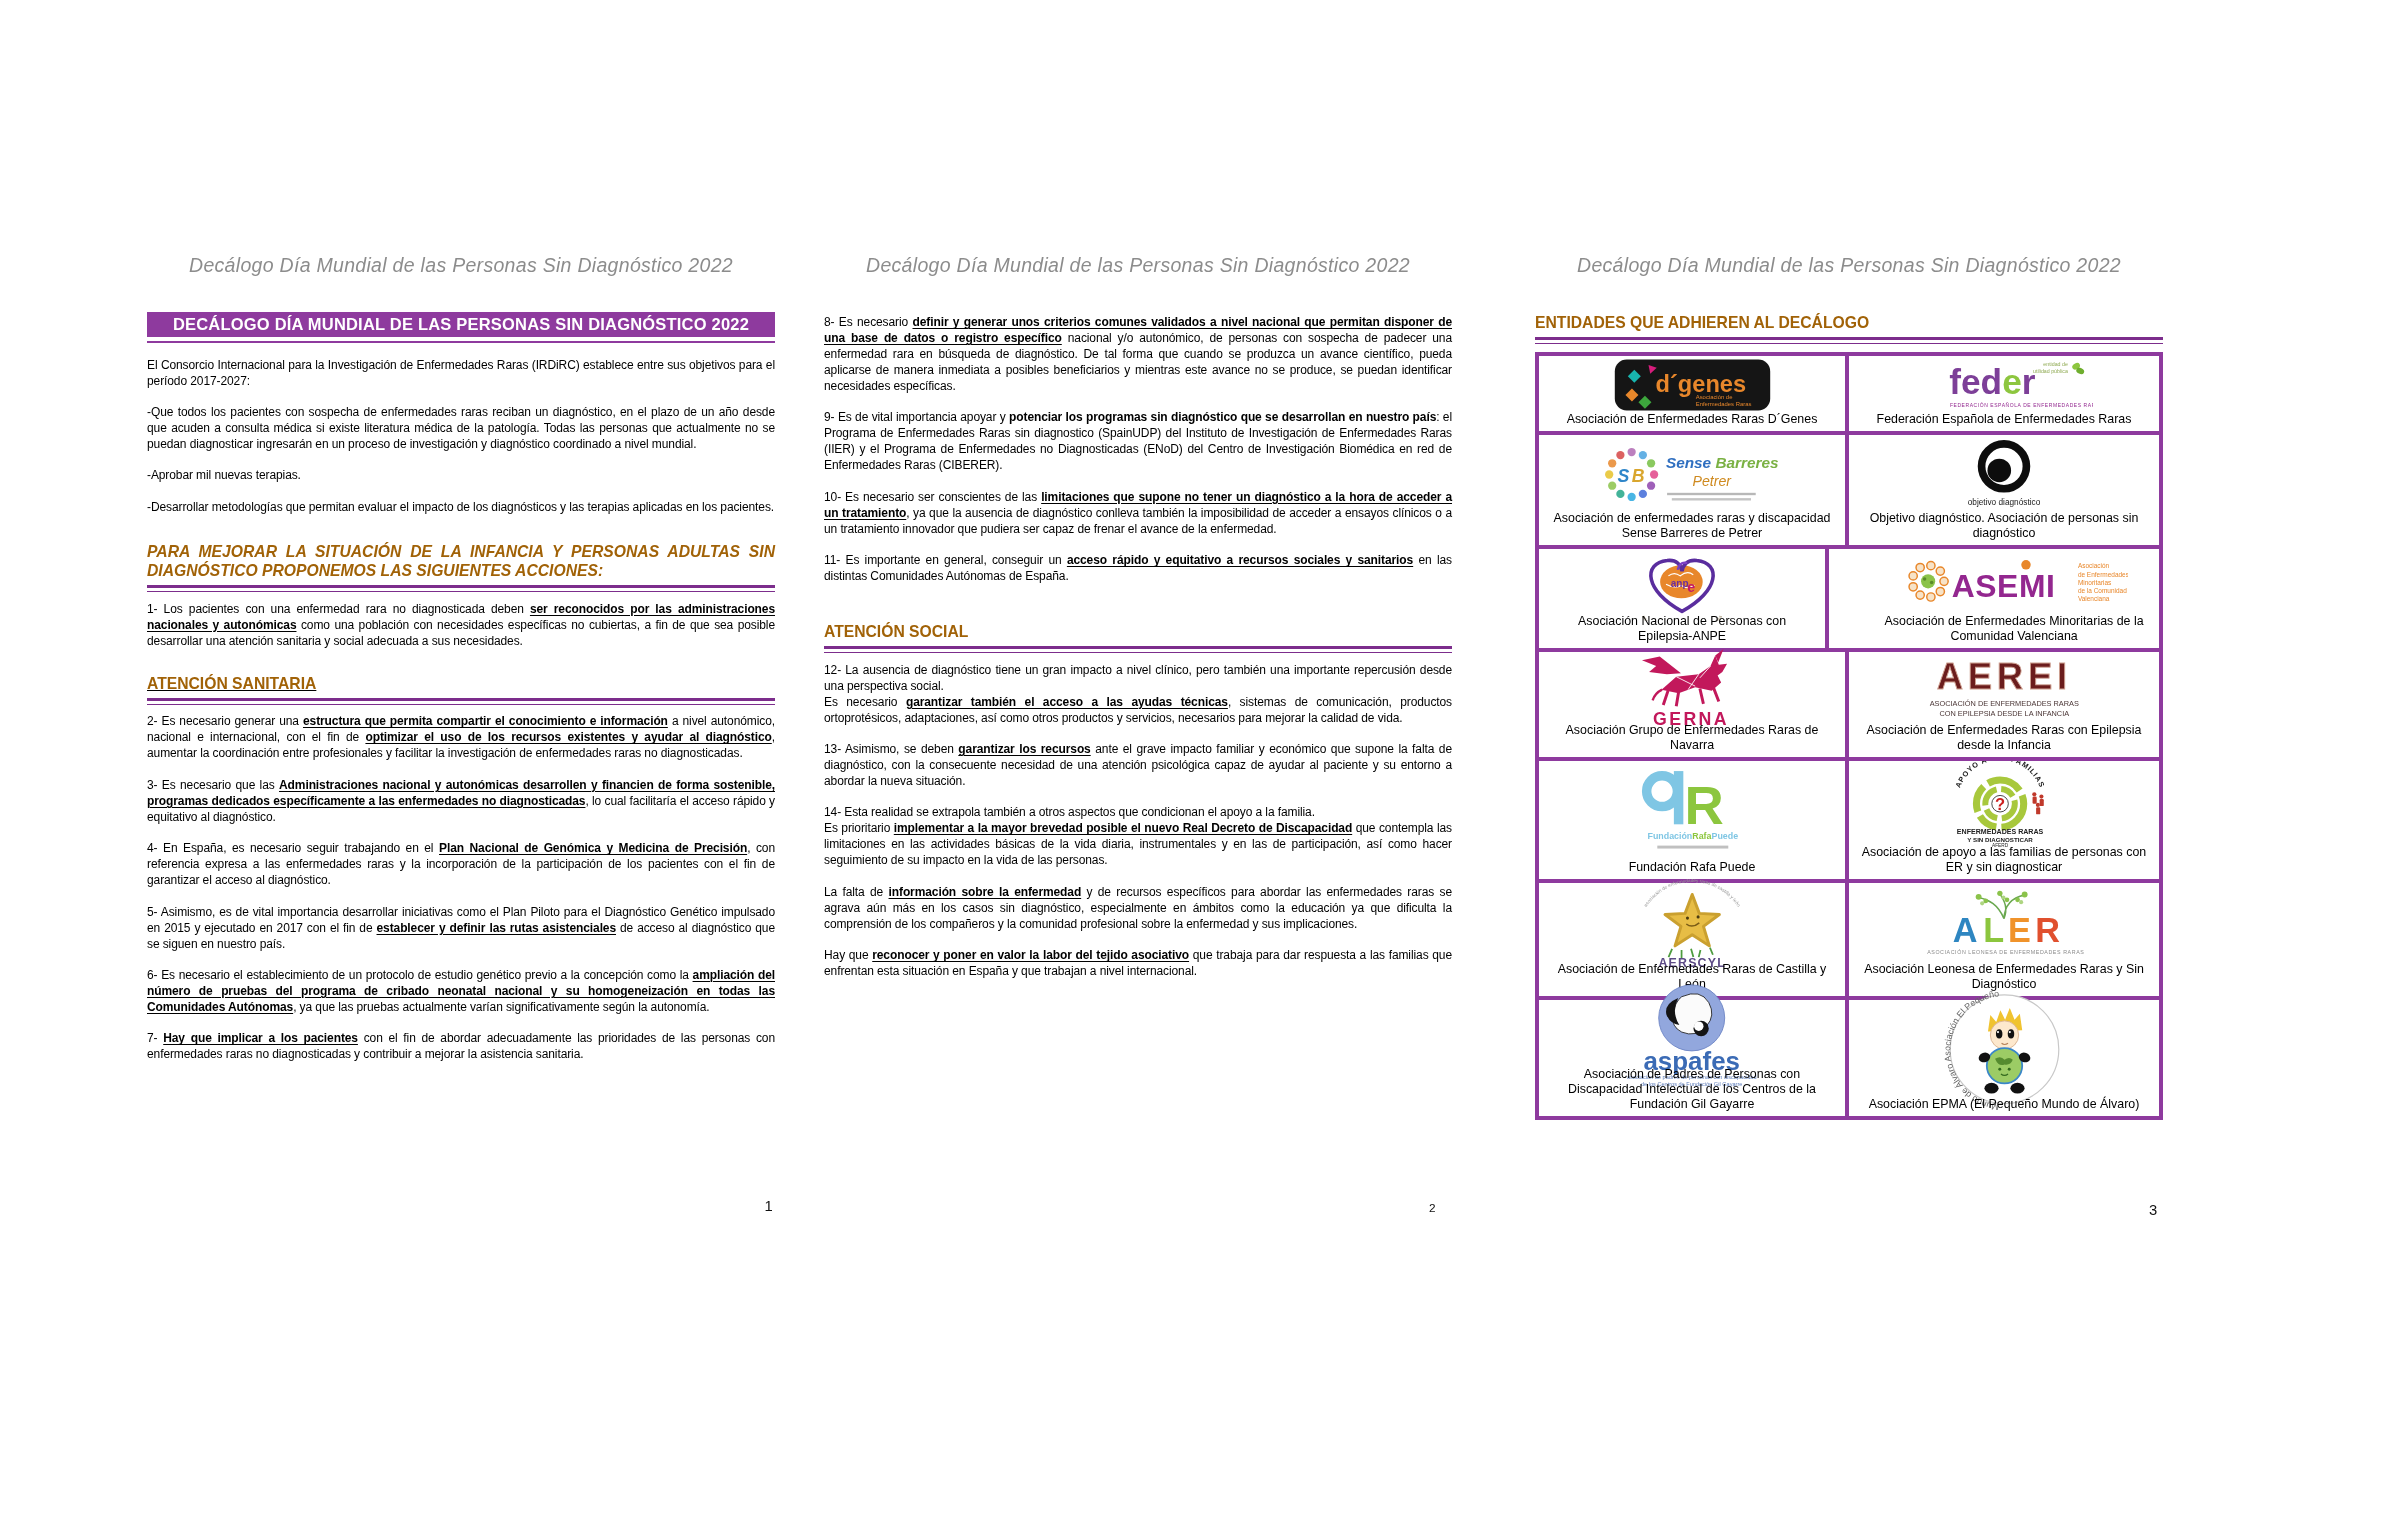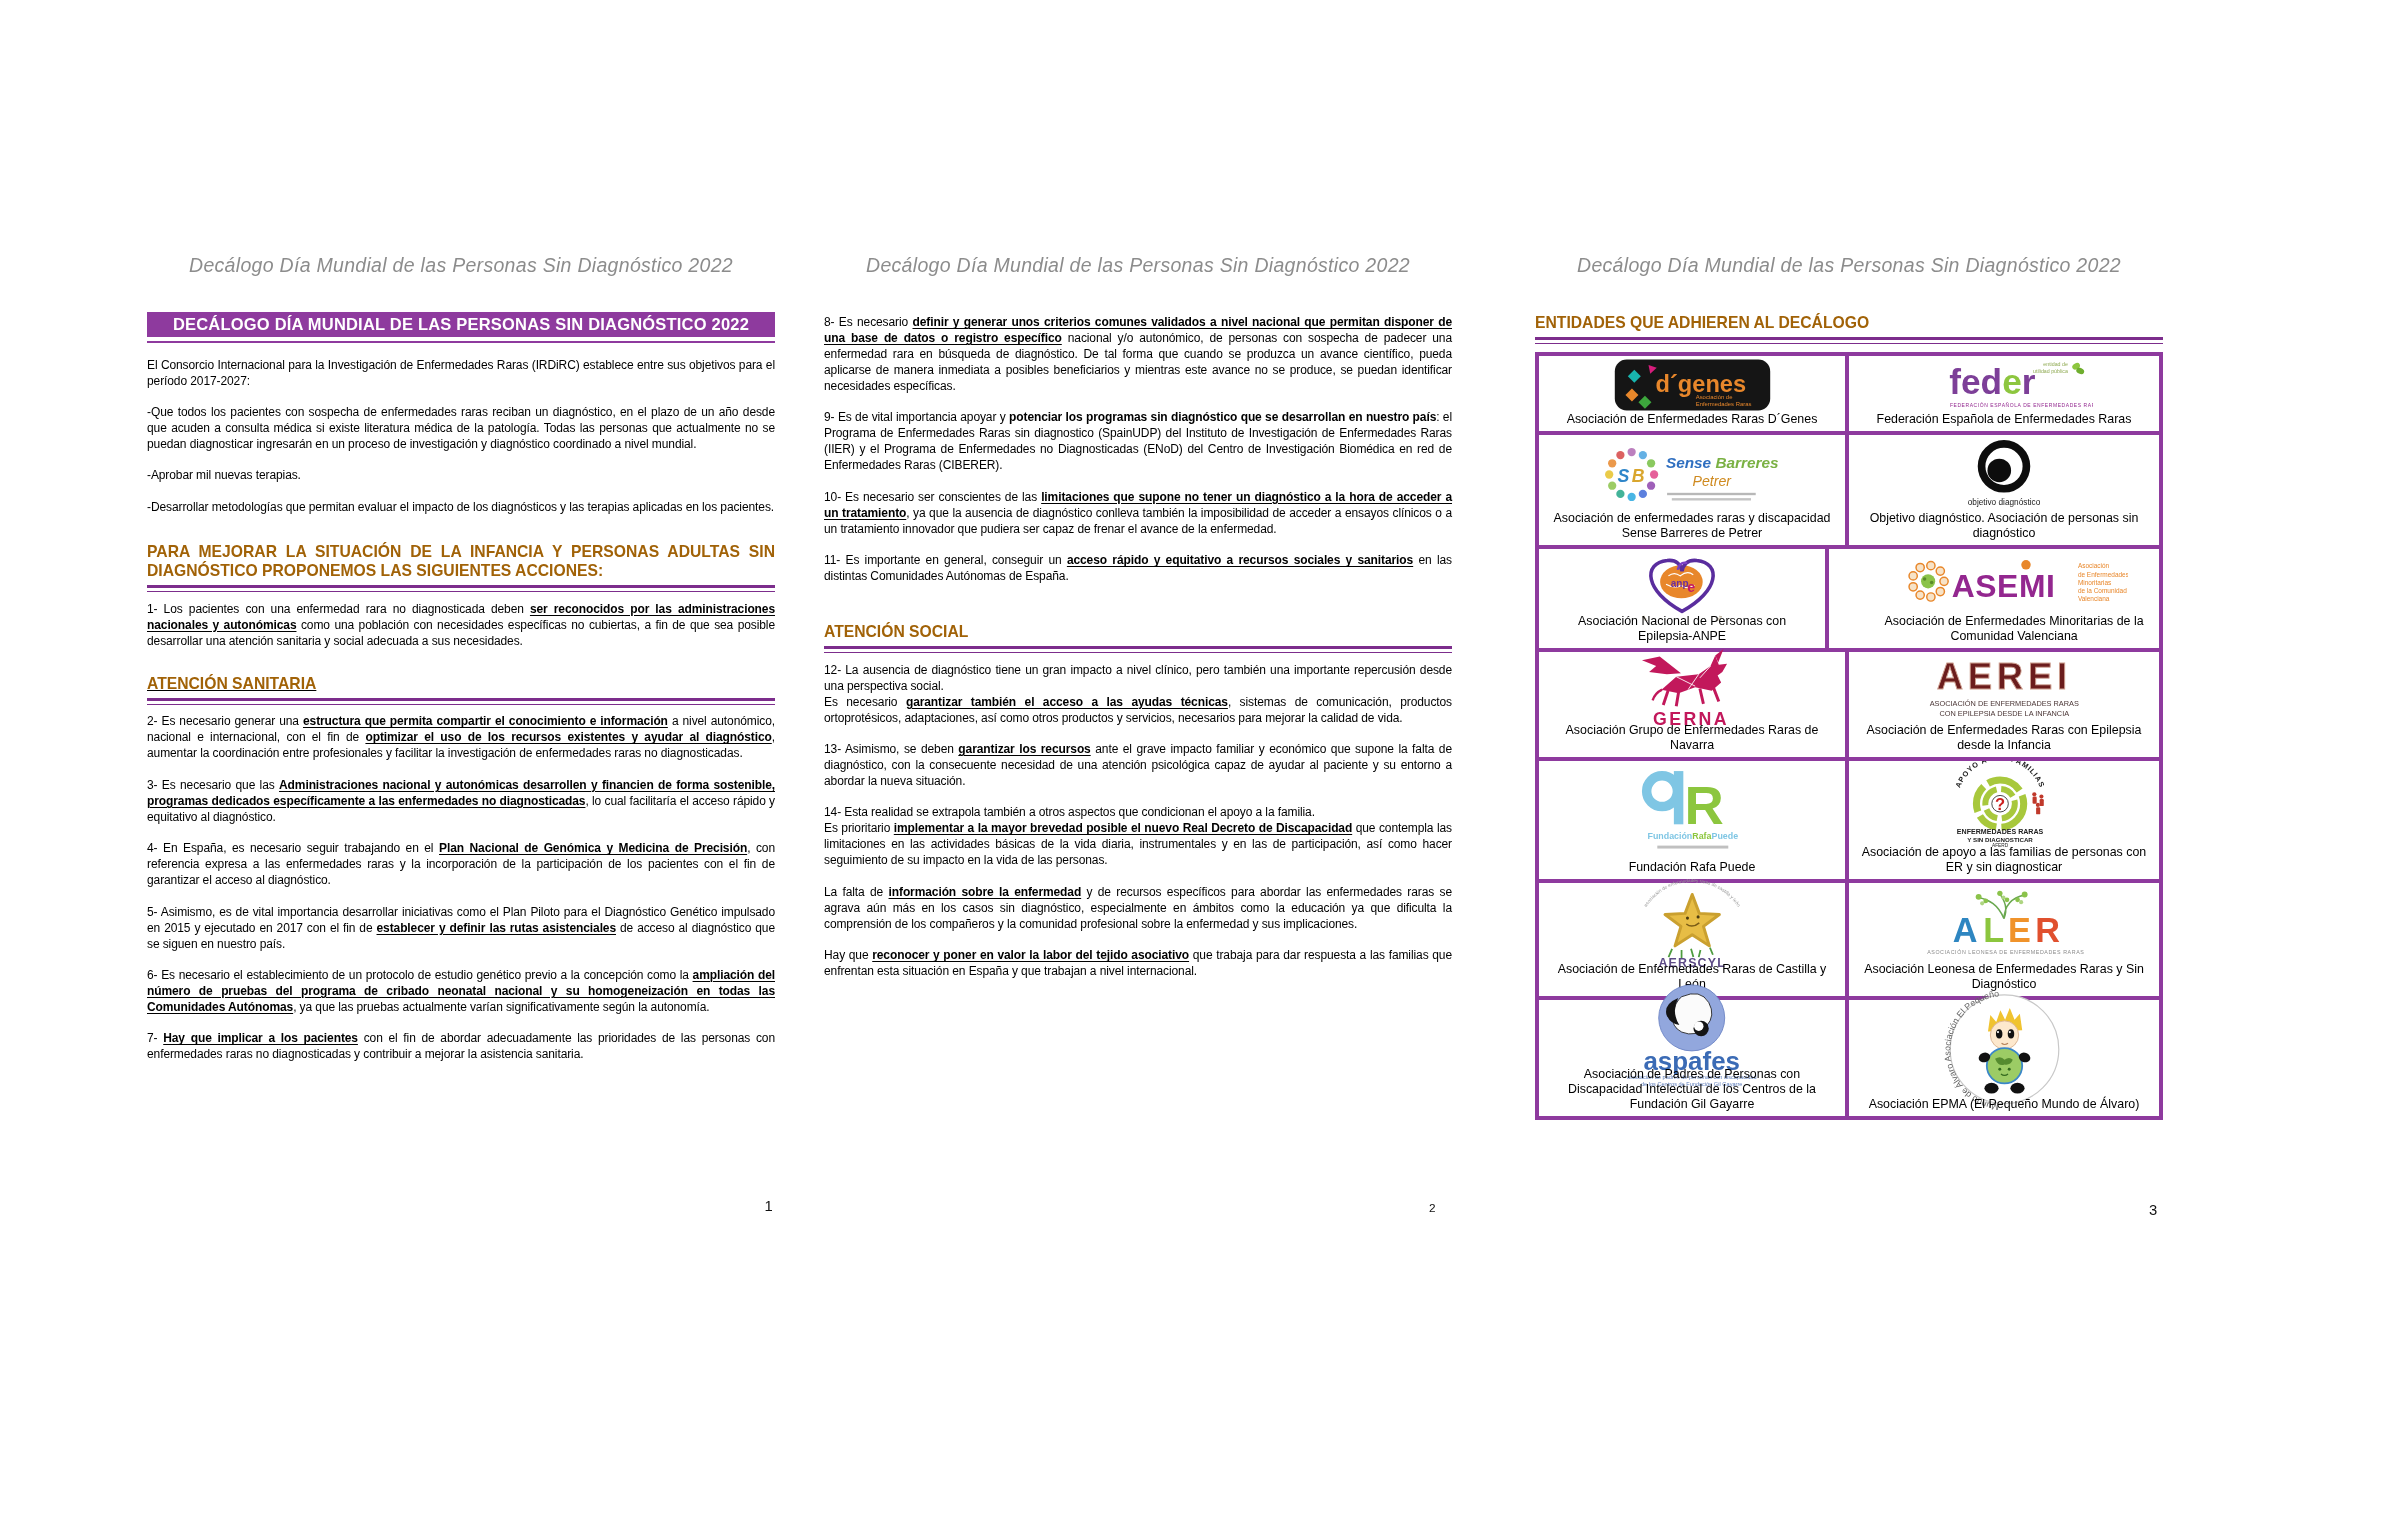--- a/index.html
+++ b/index.html
@@ -48,21 +48,21 @@
     <div class="page-header">Decálogo Día Mundial de las Personas Sin Diagnóstico 2022</div>
     <div class="content">
         <div>
           <div class="titlebar">DECÁLOGO DÍA MUNDIAL DE LAS PERSONAS SIN DIAGNÓSTICO 2022</div>
           <div class="titlebar-rule"></div>
         </div>
         <p class="para" style="margin-top: 14px;"><span class="">El Consorcio Internacional para la Investigación de Enfermedades Raras (IRDiRC) establece entre sus objetivos para el período 2017-2027:</span></p>
         <p class="para"><span class="">-Que todos los pacientes con sospecha de enfermedades raras reciban un diagnóstico, en el plazo de un año desde que acuden a consulta médica si existe literatura médica de la patología. Todas las personas que actualmente no se puedan diagnosticar ingresarán en un proceso de investigación y diagnóstico coordinado a nivel mundial.</span></p>
         <p class="para"><span class="">-Aprobar mil nuevas terapias.</span></p>
         <p class="para"><span class="">-Desarrollar metodologías que permitan evaluar el impacto de los diagnósticos y las terapias aplicadas en los pacientes.</span></p>
-        <div class="sec" style="margin-top: 27px;">
+        <div class="sec" style="margin-top: 27px; font-style: italic;">
           <div class="sec-text">PARA MEJORAR LA SITUACIÓN DE LA INFANCIA Y PERSONAS ADULTAS SIN DIAGNÓSTICO PROPONEMOS LAS SIGUIENTES  ACCIONES:</div>
           <div class="double-rule"></div>
         </div>
         <p class="para" style="margin-top: 8.3px;"><span class="">1- Los pacientes con una enfermedad rara no diagnosticada deben </span><span class="b u">ser reconocidos por las administraciones nacionales y autonómicas</span><span class=""> como una población con necesidades específicas no cubiertas, a fin de que sea posible desarrollar una atención sanitaria y social adecuada a sus necesidades.</span></p>
         <div class="sec" style="margin-top: 25.4px; text-decoration: underline;">
           <div class="sec-text">ATENCIÓN SANITARIA</div>
           <div class="double-rule"></div>
         </div>
         <p class="para" style="margin-top: 8.3px;"><span class="">2- Es necesario generar una </span><span class="b u">estructura que permita compartir el conocimiento e información</span><span class=""> a nivel autonómico, nacional e internacional, con el fin de </span><span class="b u">optimizar el uso de los recursos existentes y ayudar al diagnóstico</span><span class="">, aumentar la coordinación entre profesionales y facilitar la investigación de enfermedades raras no diagnosticadas.</span></p>
         <p class="para"><span class="">3- Es necesario que las </span><span class="b u">Administraciones nacional y autonómicas desarrollen y financien de forma sostenible, programas dedicados específicamente a las enfermedades no diagnosticadas</span><span class="">, lo cual facilitaría el acceso rápido y equitativo al diagnóstico.</span></p>

